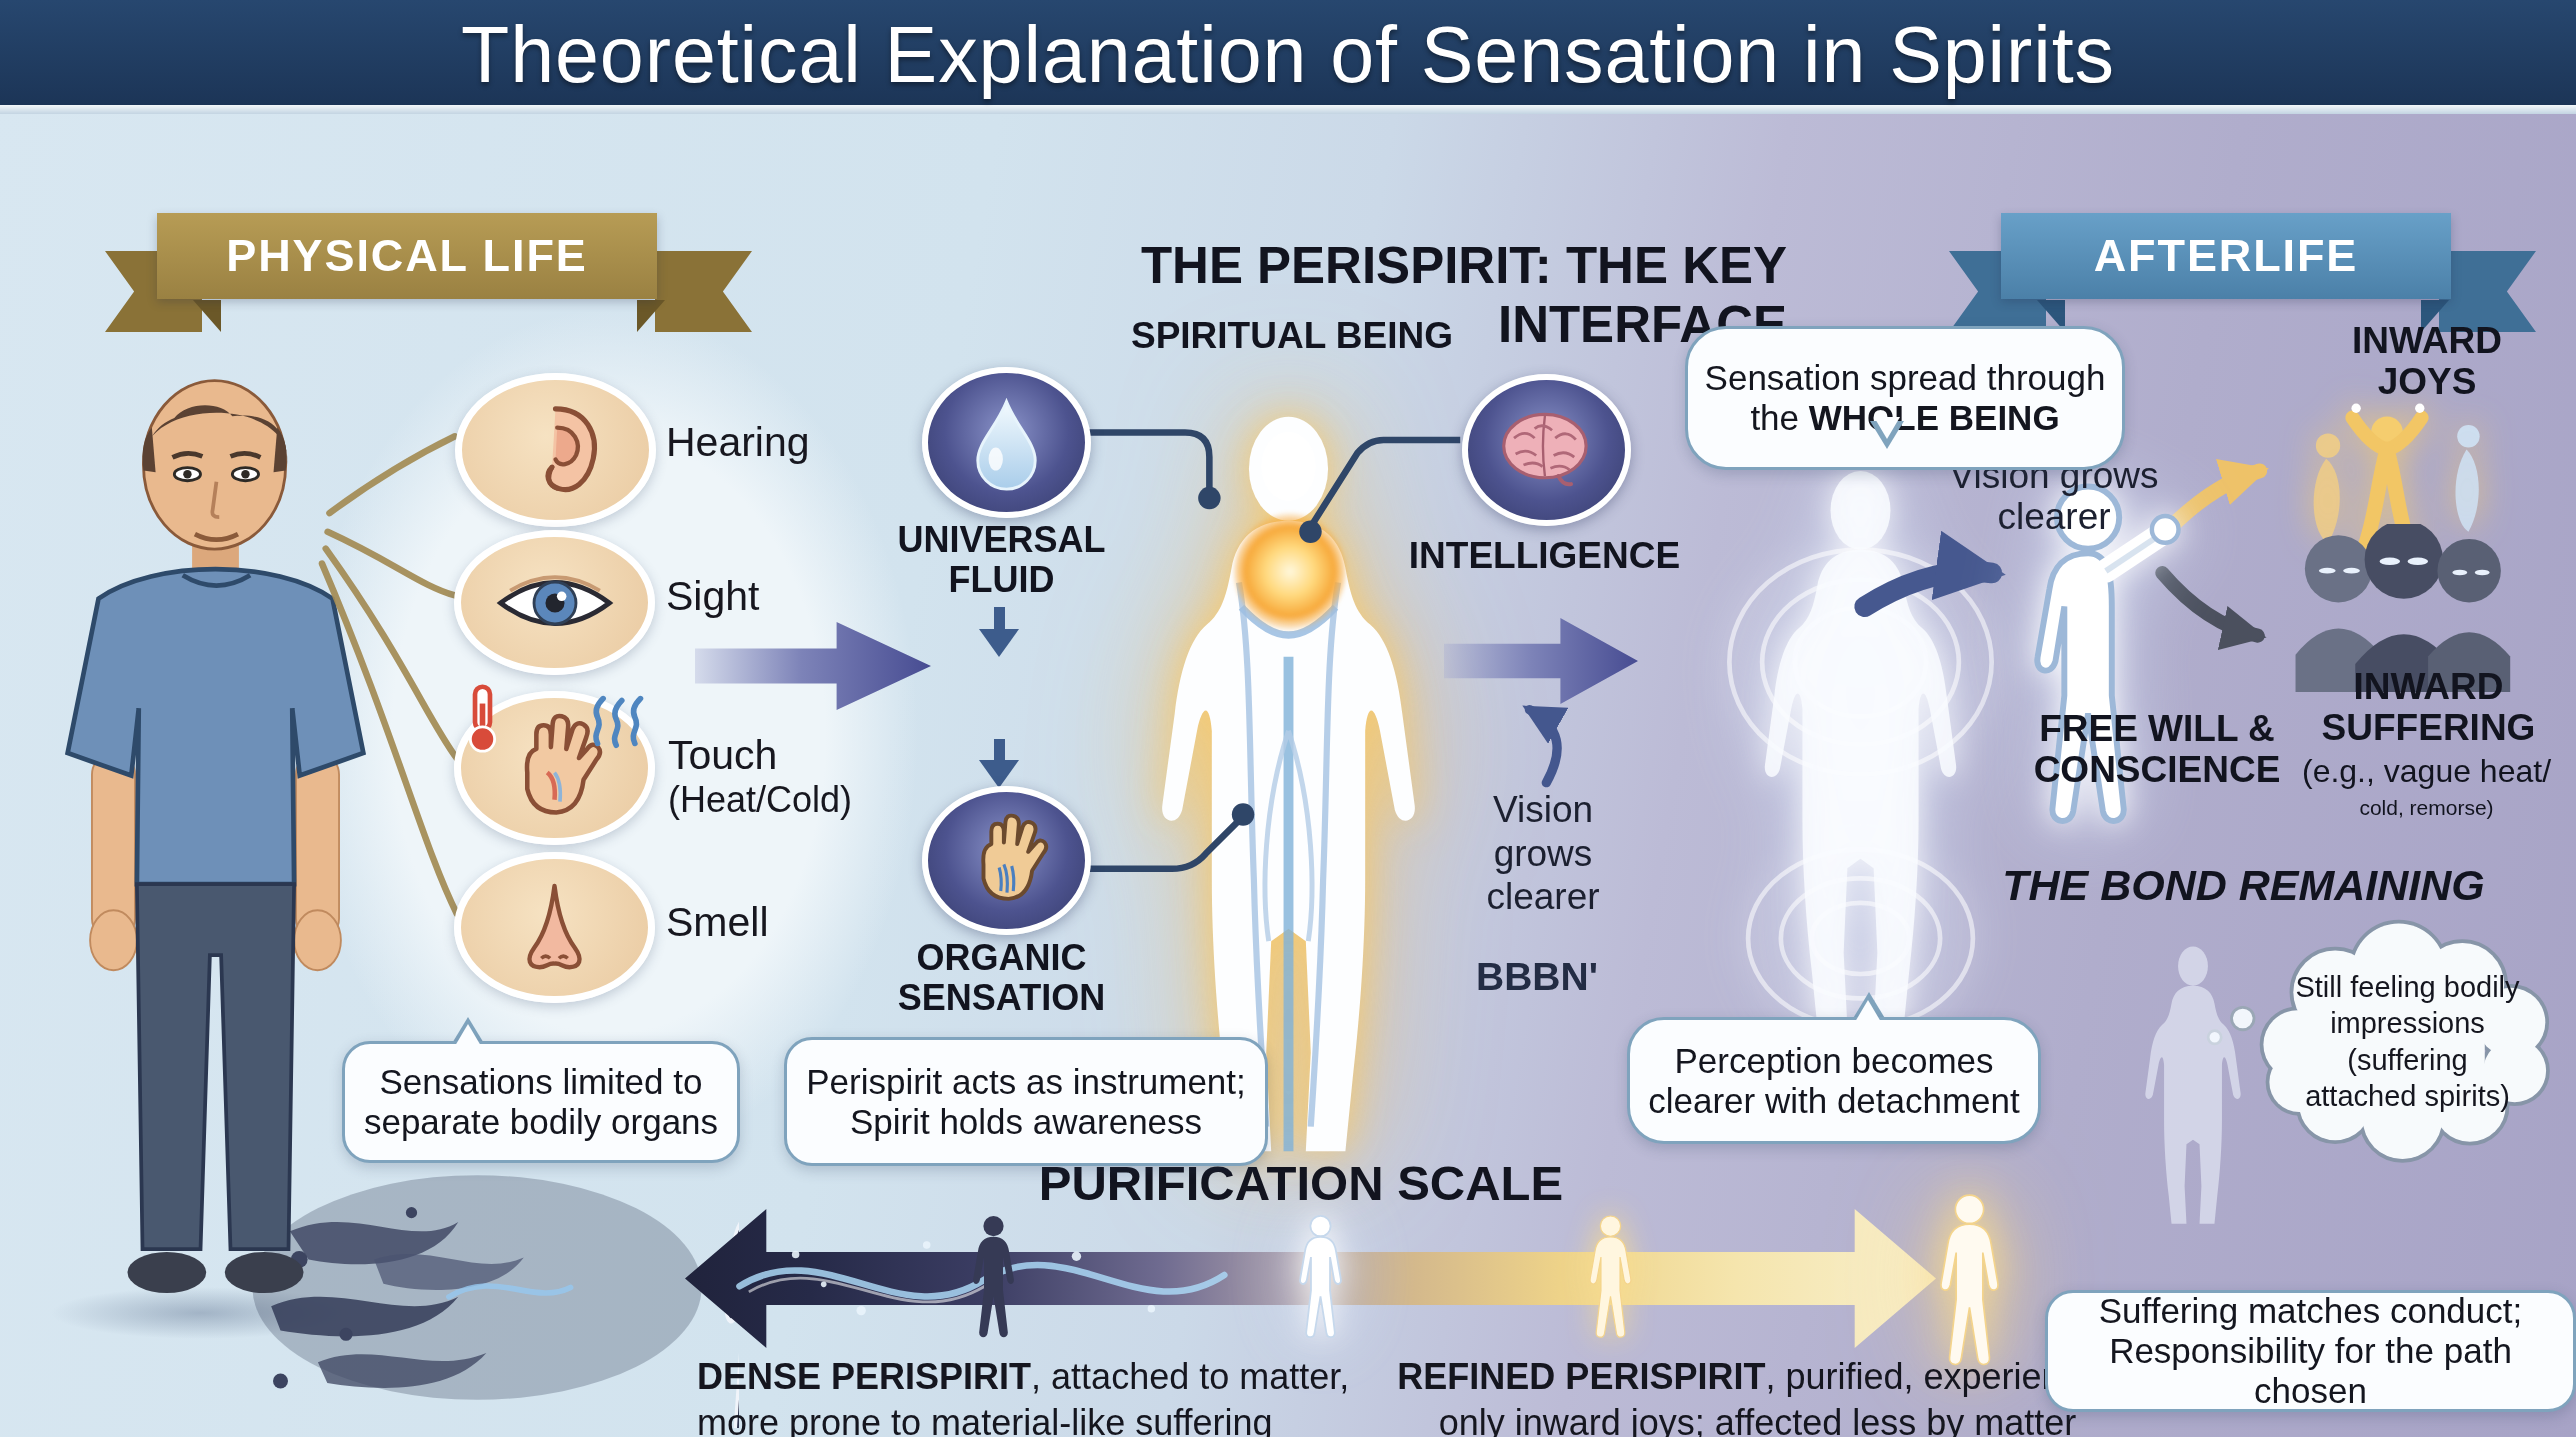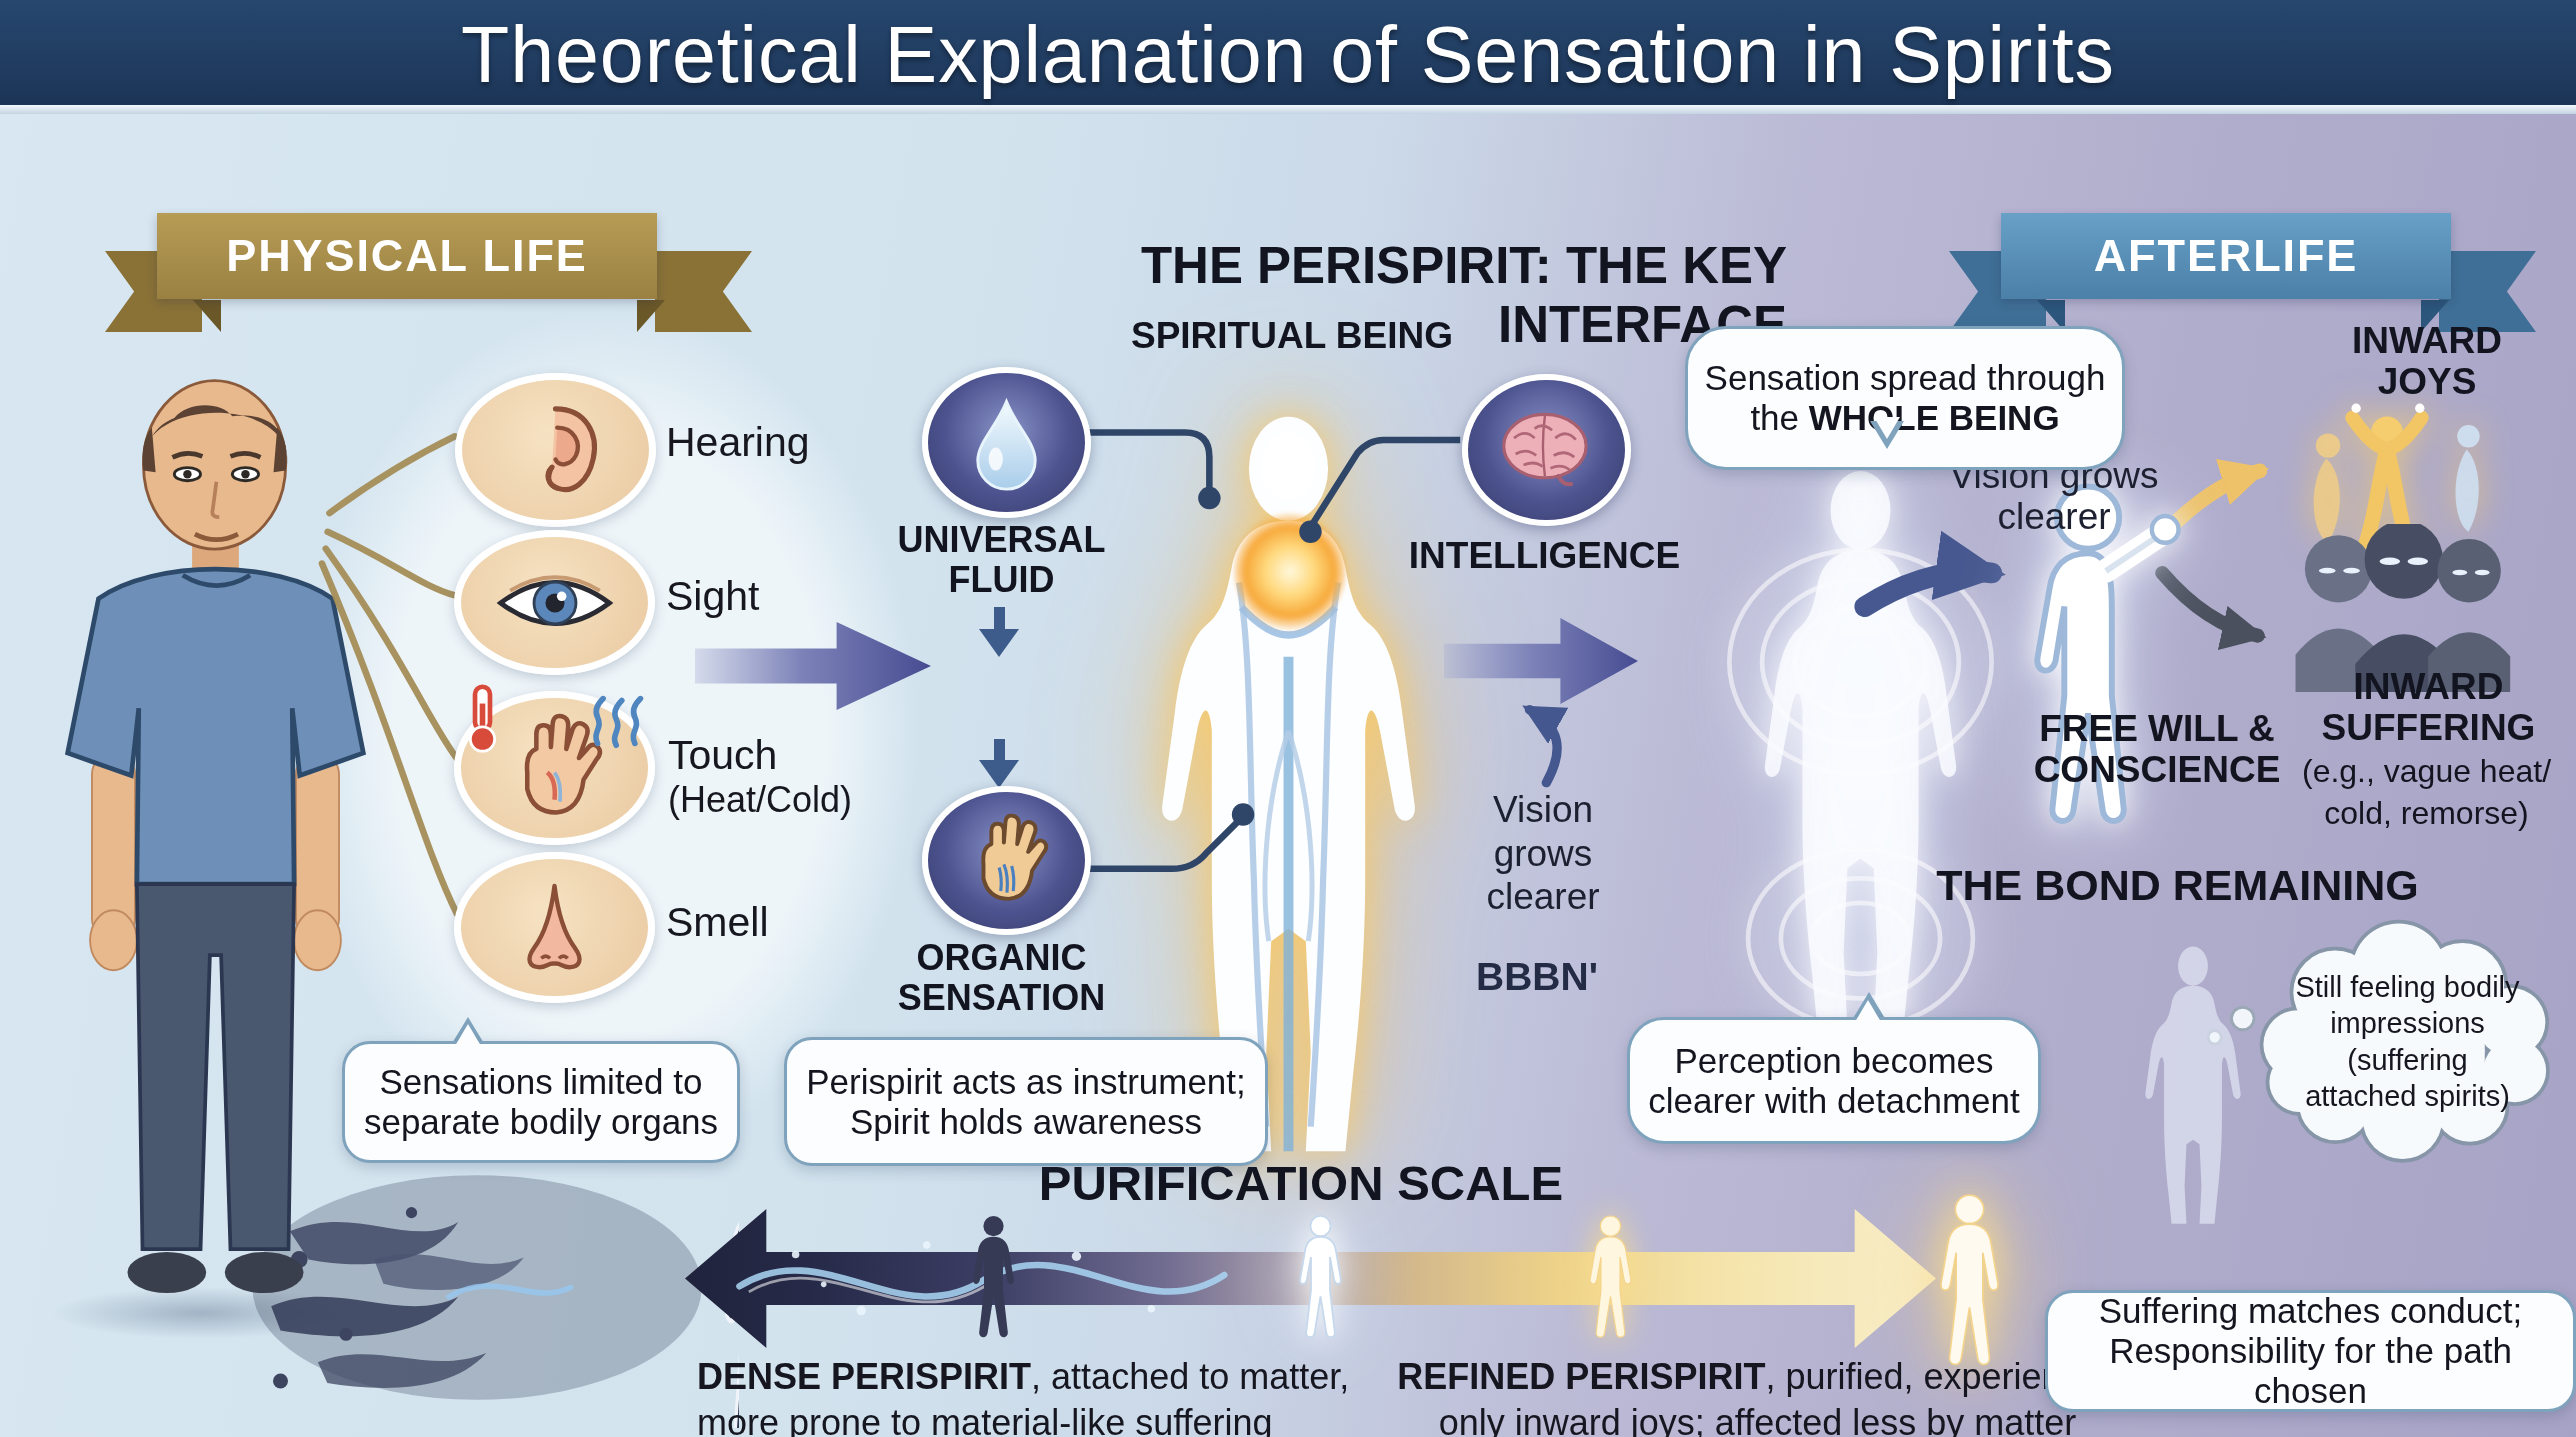--- a/index.html
+++ b/index.html
@@ -364,23 +364,23 @@
       <ellipse cx="113" cy="40" rx="11" ry="4"></ellipse>
         <ellipse cx="143" cy="40" rx="11" ry="4"></ellipse>
       <ellipse cx="188" cy="52" rx="8" ry="3"></ellipse>
         <ellipse cx="212" cy="52" rx="8" ry="3"></ellipse>
     </g>
   </svg>
 
   <div class="abs nlabel" style="left:2024px;top:708px;width:266px;font-size:37px;">FREE WILL &amp; CONSCIENCE</div>
   <div class="abs nlabel" style="left:2305px;top:666px;width:247px;font-size:37px;">INWARD SUFFERING</div>
   <div class="abs nlabel" style="left:2291px;top:754px;width:271px;font-weight:normal;font-size:32px;">(e.g., vague heat/</div>
-  <div class="abs nlabel" style="left:2291px;top:796px;width:271px;font-weight:normal;font-size:32px;">cold, remorse)</div>
-
-  <div class="abs nlabel" style="left:1934px;top:861px;width:487px;font-size:43px;">THE BOND REMAINING</div>
+  <div class="abs nlabel" style="left:2291px;top:796px;width:271px;font-weight:normal;font-size:21px;">cold, remorse)</div>
+
+  <div class="abs nlabel" style="left:2000px;top:861px;width:487px;font-size:43px;font-style:italic;">THE BOND REMAINING</div>
 
   <svg class="abs z7" style="left:2245px;top:910px;" width="315" height="258" viewBox="0 0 420 345">
     <g stroke="#8795a8" stroke-width="6" fill="#f7fafc">
       <circle cx="70" cy="180" r="48"></circle>
         <circle cx="120" cy="110" r="58"></circle>
         <circle cx="205" cy="80" r="64"></circle>
       <circle cx="290" cy="100" r="58"></circle>
         <circle cx="355" cy="150" r="48"></circle>
         <circle cx="360" cy="215" r="44"></circle>
       <circle cx="300" cy="262" r="50"></circle>

